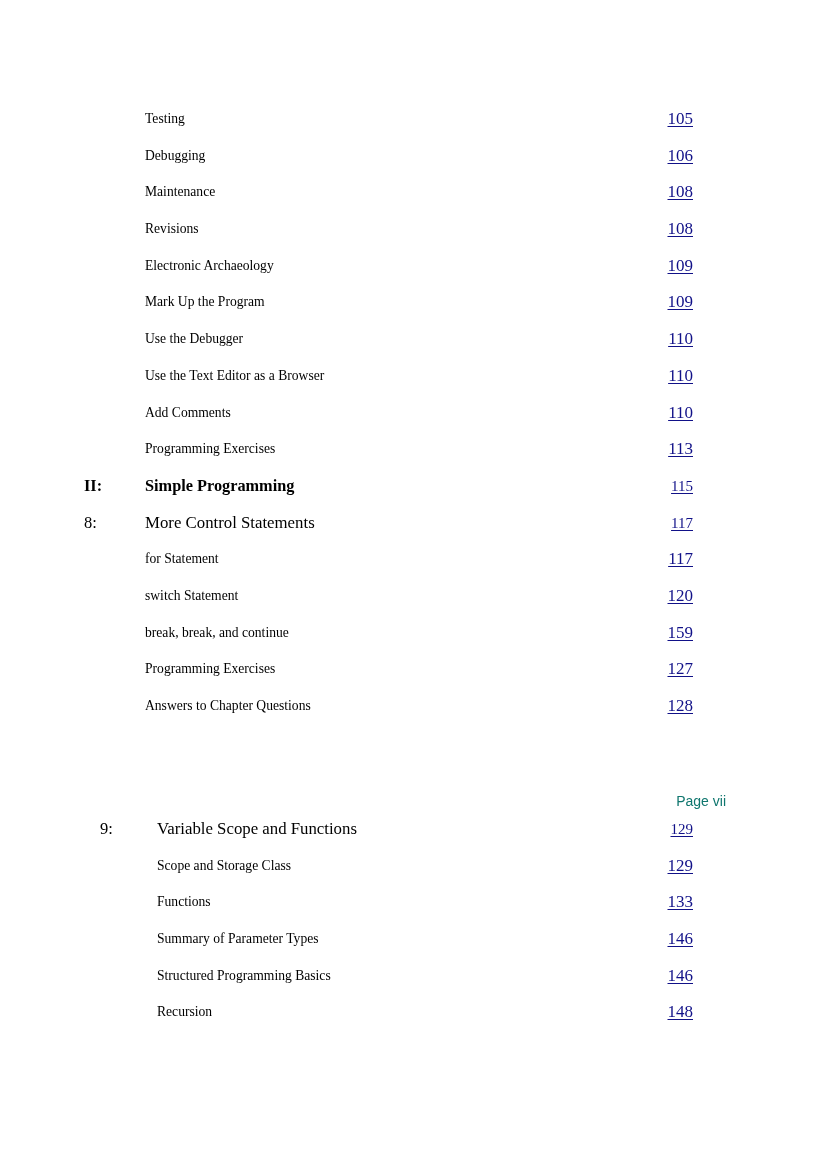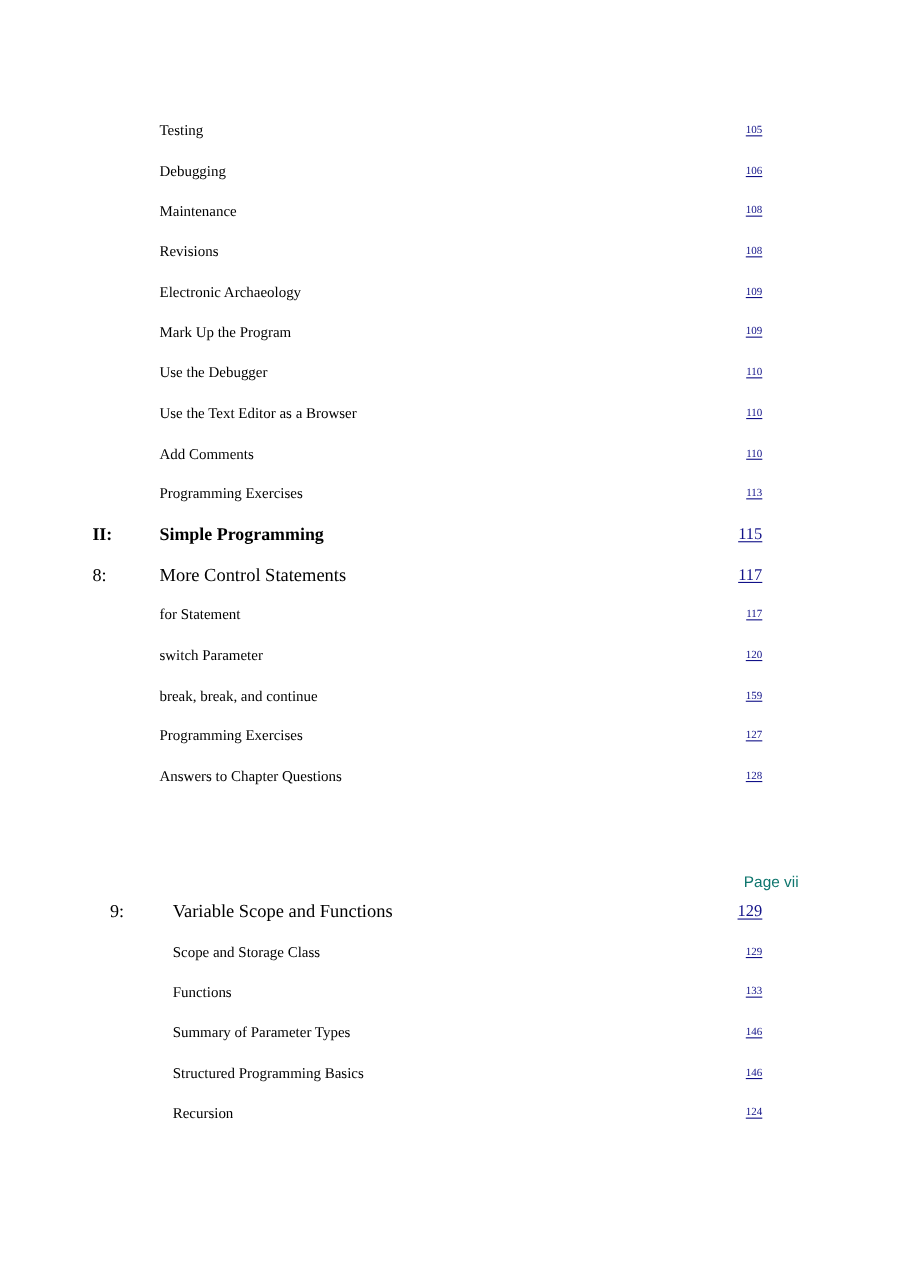--- a/index.html
+++ b/index.html
@@ -75,21 +75,21 @@
     font-size: 15px;
     line-height: 22px;
   }
 
   
   .row-sub .toc-label {
     left: 145px;
     font-size: 13.6px;
     line-height: 22px;
   }
-  .row-sub .toc-page { font-size: 10px; }
+  .row-sub .toc-page { font-size: 17px; }
 
   
   .row-chapter .toc-label {
     left: 145px;
     font-size: 16.8px;
     line-height: 22px;
   }
   .row-chapter .toc-num { font-size: 16.5px; }
   .row-chapter .toc-page { font-size: 15px; }
 
@@ -177,21 +177,21 @@
       <div class="toc-row row-chapter">
         <span class="toc-num">8:</span>
         <span class="toc-label">More Control Statements</span>
         <a class="toc-page">117</a>
       </div>
       <div class="toc-row row-sub">
         <span class="toc-label">for Statement</span>
         <a class="toc-page">117</a>
       </div>
       <div class="toc-row row-sub">
-        <span class="toc-label">switch Parameter</span>
+        <span class="toc-label">switch Statement</span>
         <a class="toc-page">120</a>
       </div>
       <div class="toc-row row-sub">
         <span class="toc-label">break, break, and continue</span>
         <a class="toc-page">159</a>
       </div>
       <div class="toc-row row-sub">
         <span class="toc-label">Programming Exercises</span>
         <a class="toc-page">127</a>
       </div>
@@ -220,17 +220,17 @@
       <div class="toc-row row-sub">
         <span class="toc-label">Summary of Parameter Types</span>
         <a class="toc-page">146</a>
       </div>
       <div class="toc-row row-sub">
         <span class="toc-label">Structured Programming Basics</span>
         <a class="toc-page">146</a>
       </div>
       <div class="toc-row row-sub">
         <span class="toc-label">Recursion</span>
-        <a class="toc-page">124</a>
+        <a class="toc-page">148</a>
       </div>
     </div>
 
 </div>
 
 </body></html>

